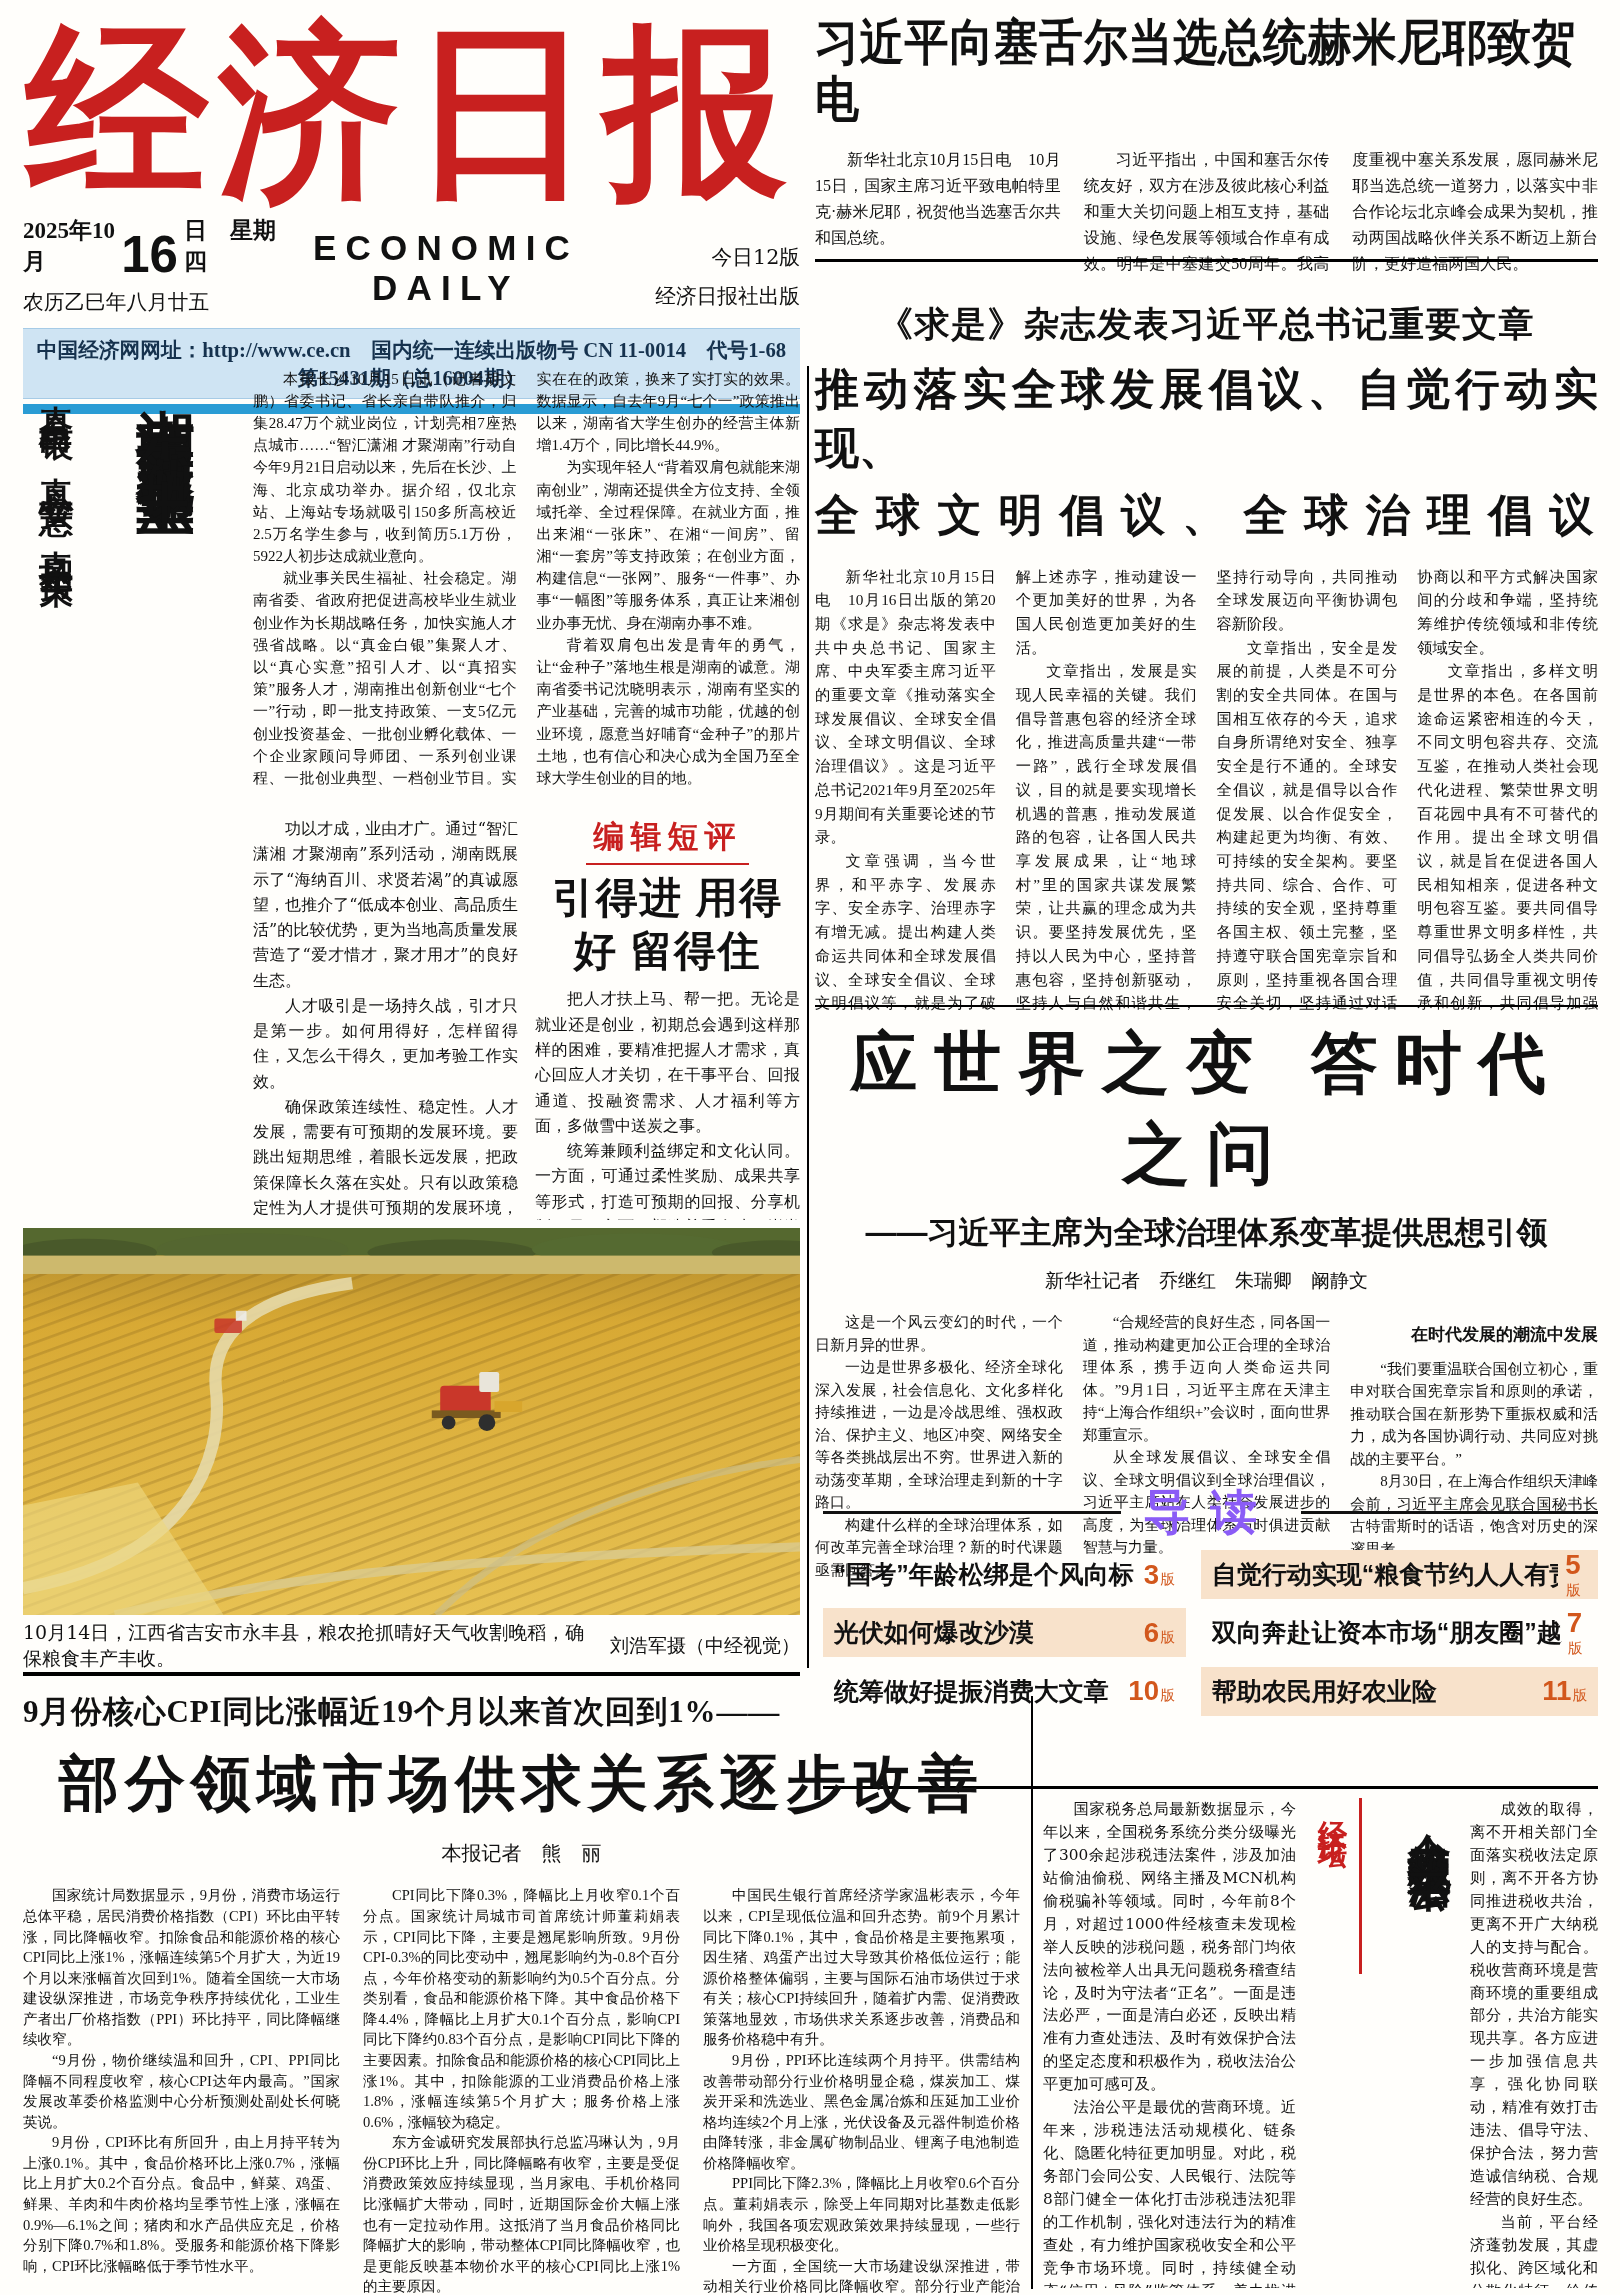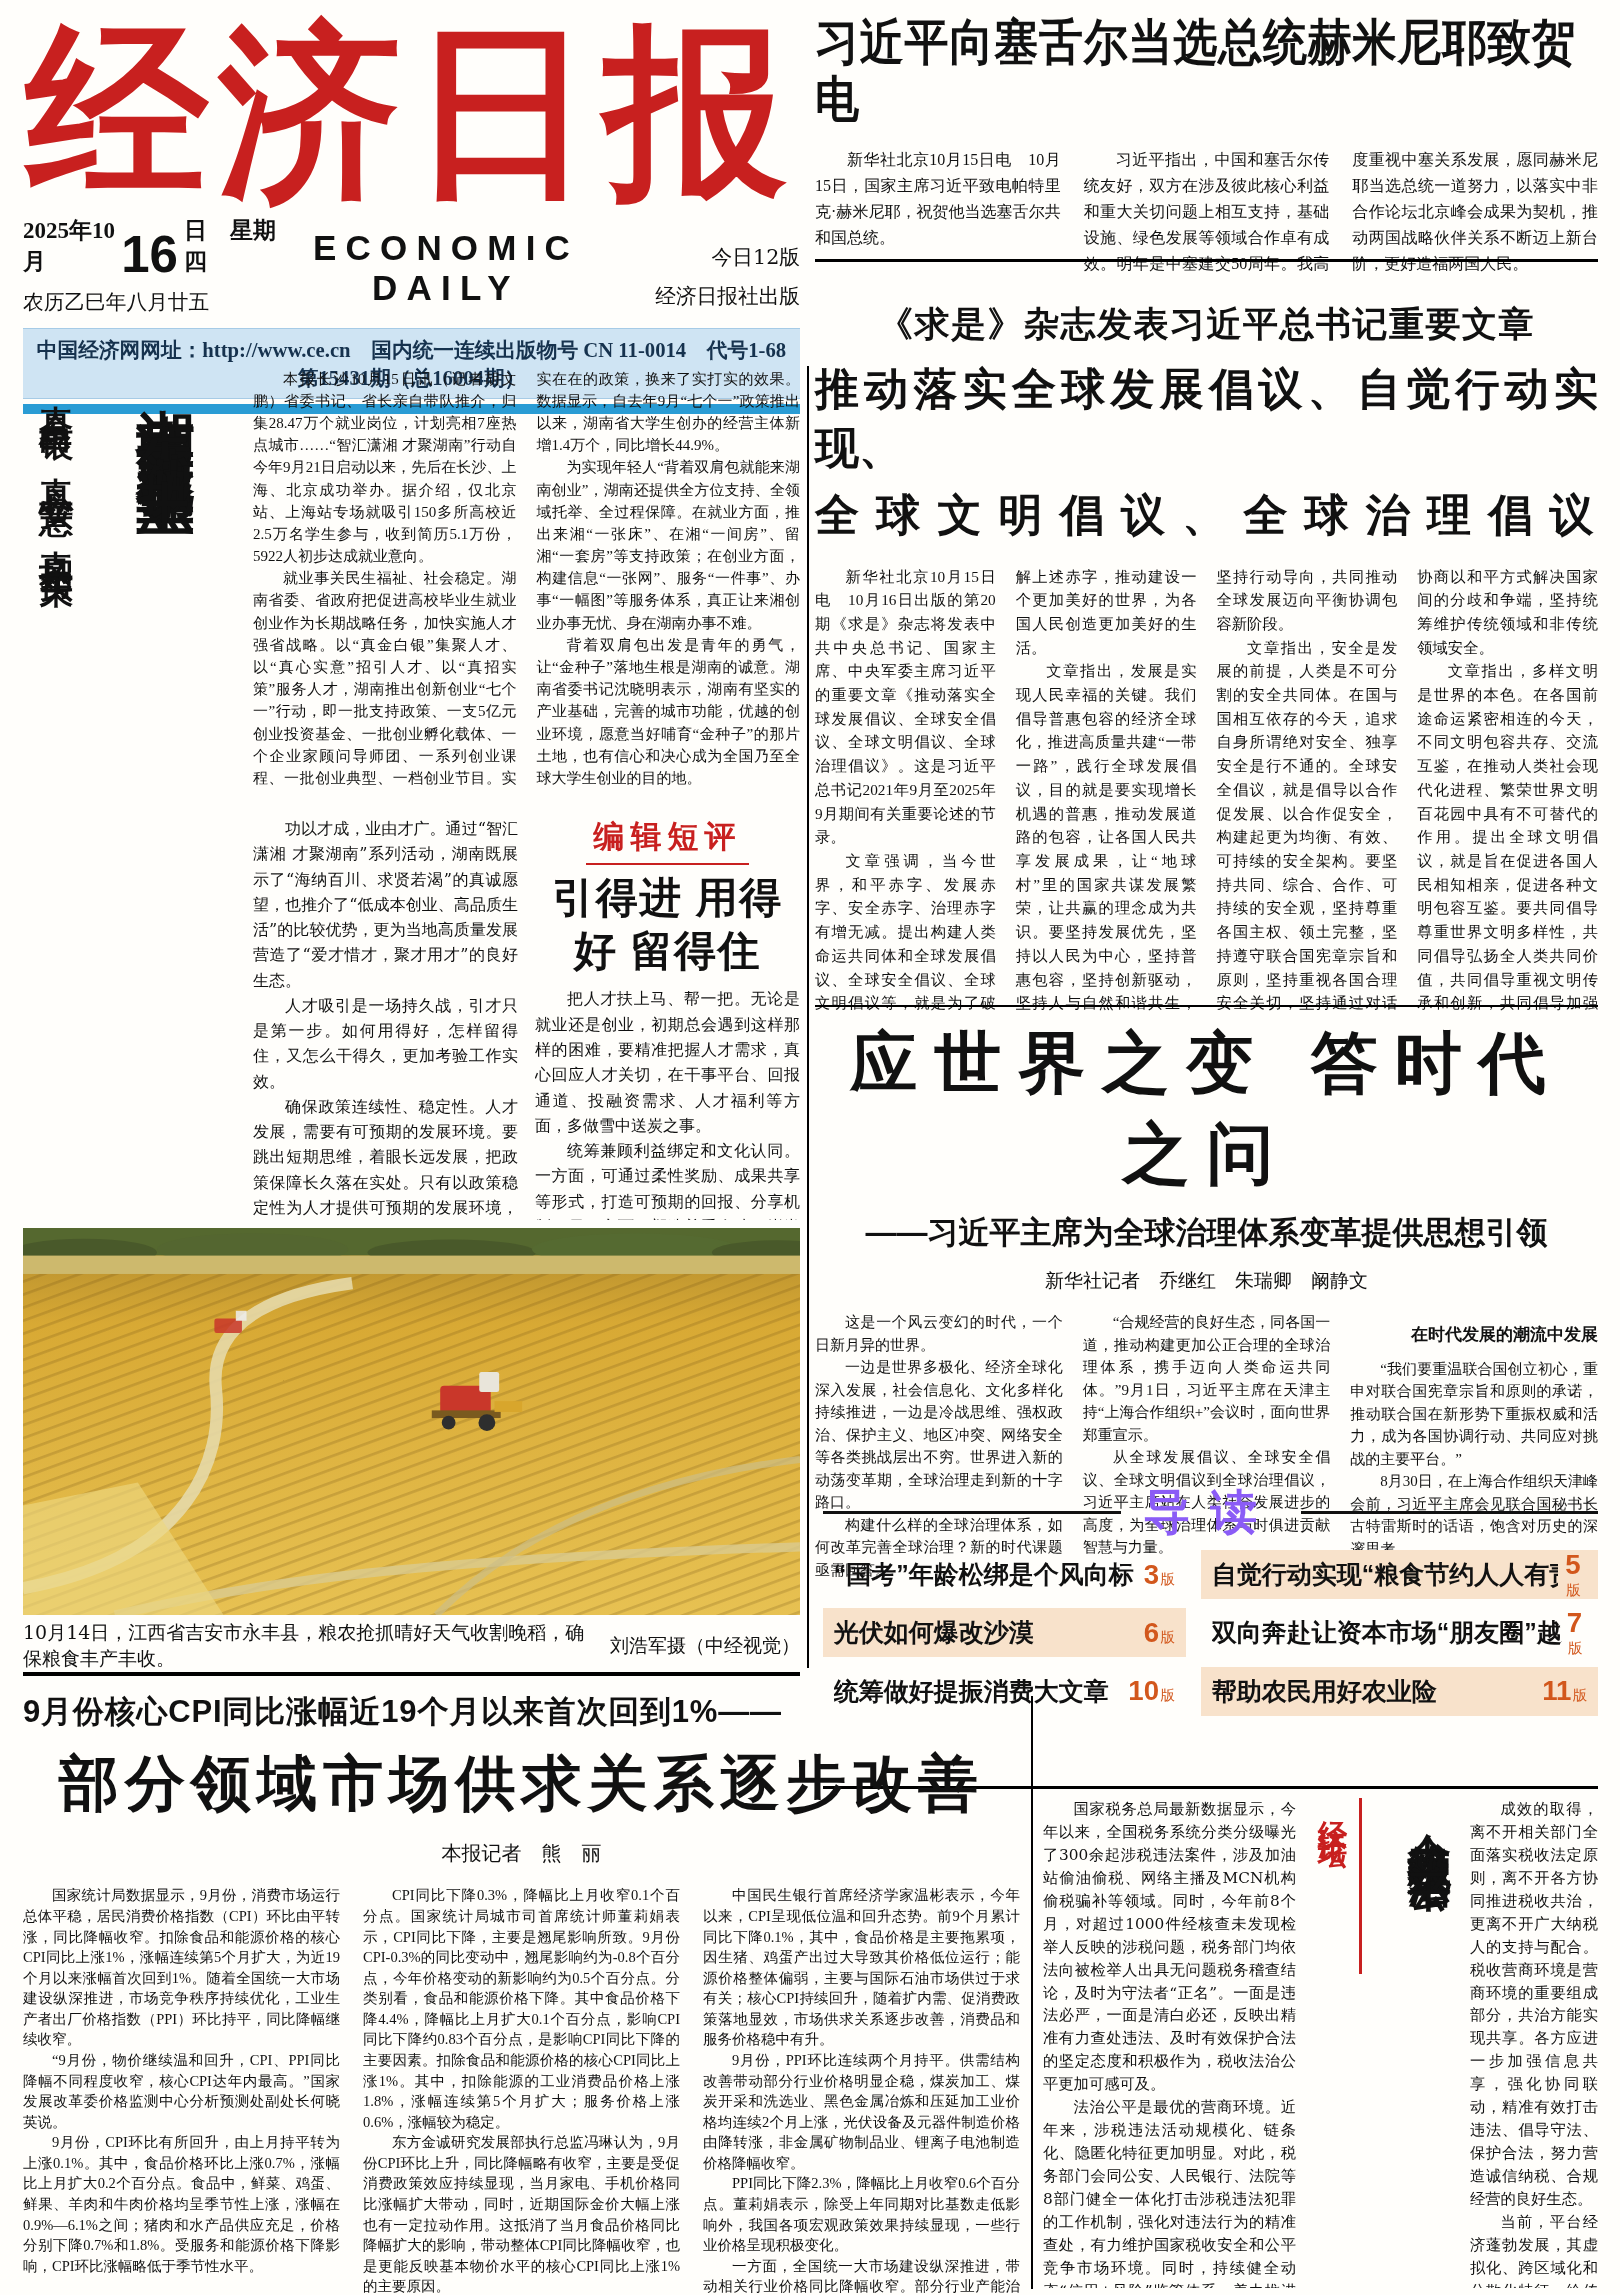--- a/index.html
+++ b/index.html
@@ -87,21 +87,21 @@
   .ed-hl{font-size:42px;font-weight:900;text-align:center;line-height:1.25;margin:7.7px 0 9.2px;
          font-family:"Liberation Sans",sans-serif;letter-spacing:1.5px;}
   .ed-col-r .btxt{font-size:16px;line-height:1.58;}
 
   
   .photo{display:block;}
   .cap-row{display:flex;justify-content:space-between;align-items:center;font-size:19px;}
   .cap-credit{white-space:nowrap;margin-left:23px;}
 
   
-  .cpi-kicker{font-size:31px;font-weight:900;letter-spacing:0.8px;}
+  .cpi-kicker{font-size:31px;font-weight:900;letter-spacing:0.8px;font-family:Liberation Serif, serif;}
   .cpi-hl{text-align:center;font-size:60px;font-weight:900;letter-spacing:6.1px;margin-top:10.7px;
           font-family:"DejaVu Serif",serif;}
   .cpi-byline{text-align:center;font-size:20px;margin-top:15.3px;}
   .cpi-body{margin-top:18.4px;height:413px;column-count:3;column-gap:23px;
             font-size:14.5px;line-height:1.42;}
 
   
   .lt{display:flex;height:490px;overflow:hidden;}
   .lt-col{overflow:hidden;font-size:15.3px;line-height:1.5;}
   .lt-left{width:253px;}

